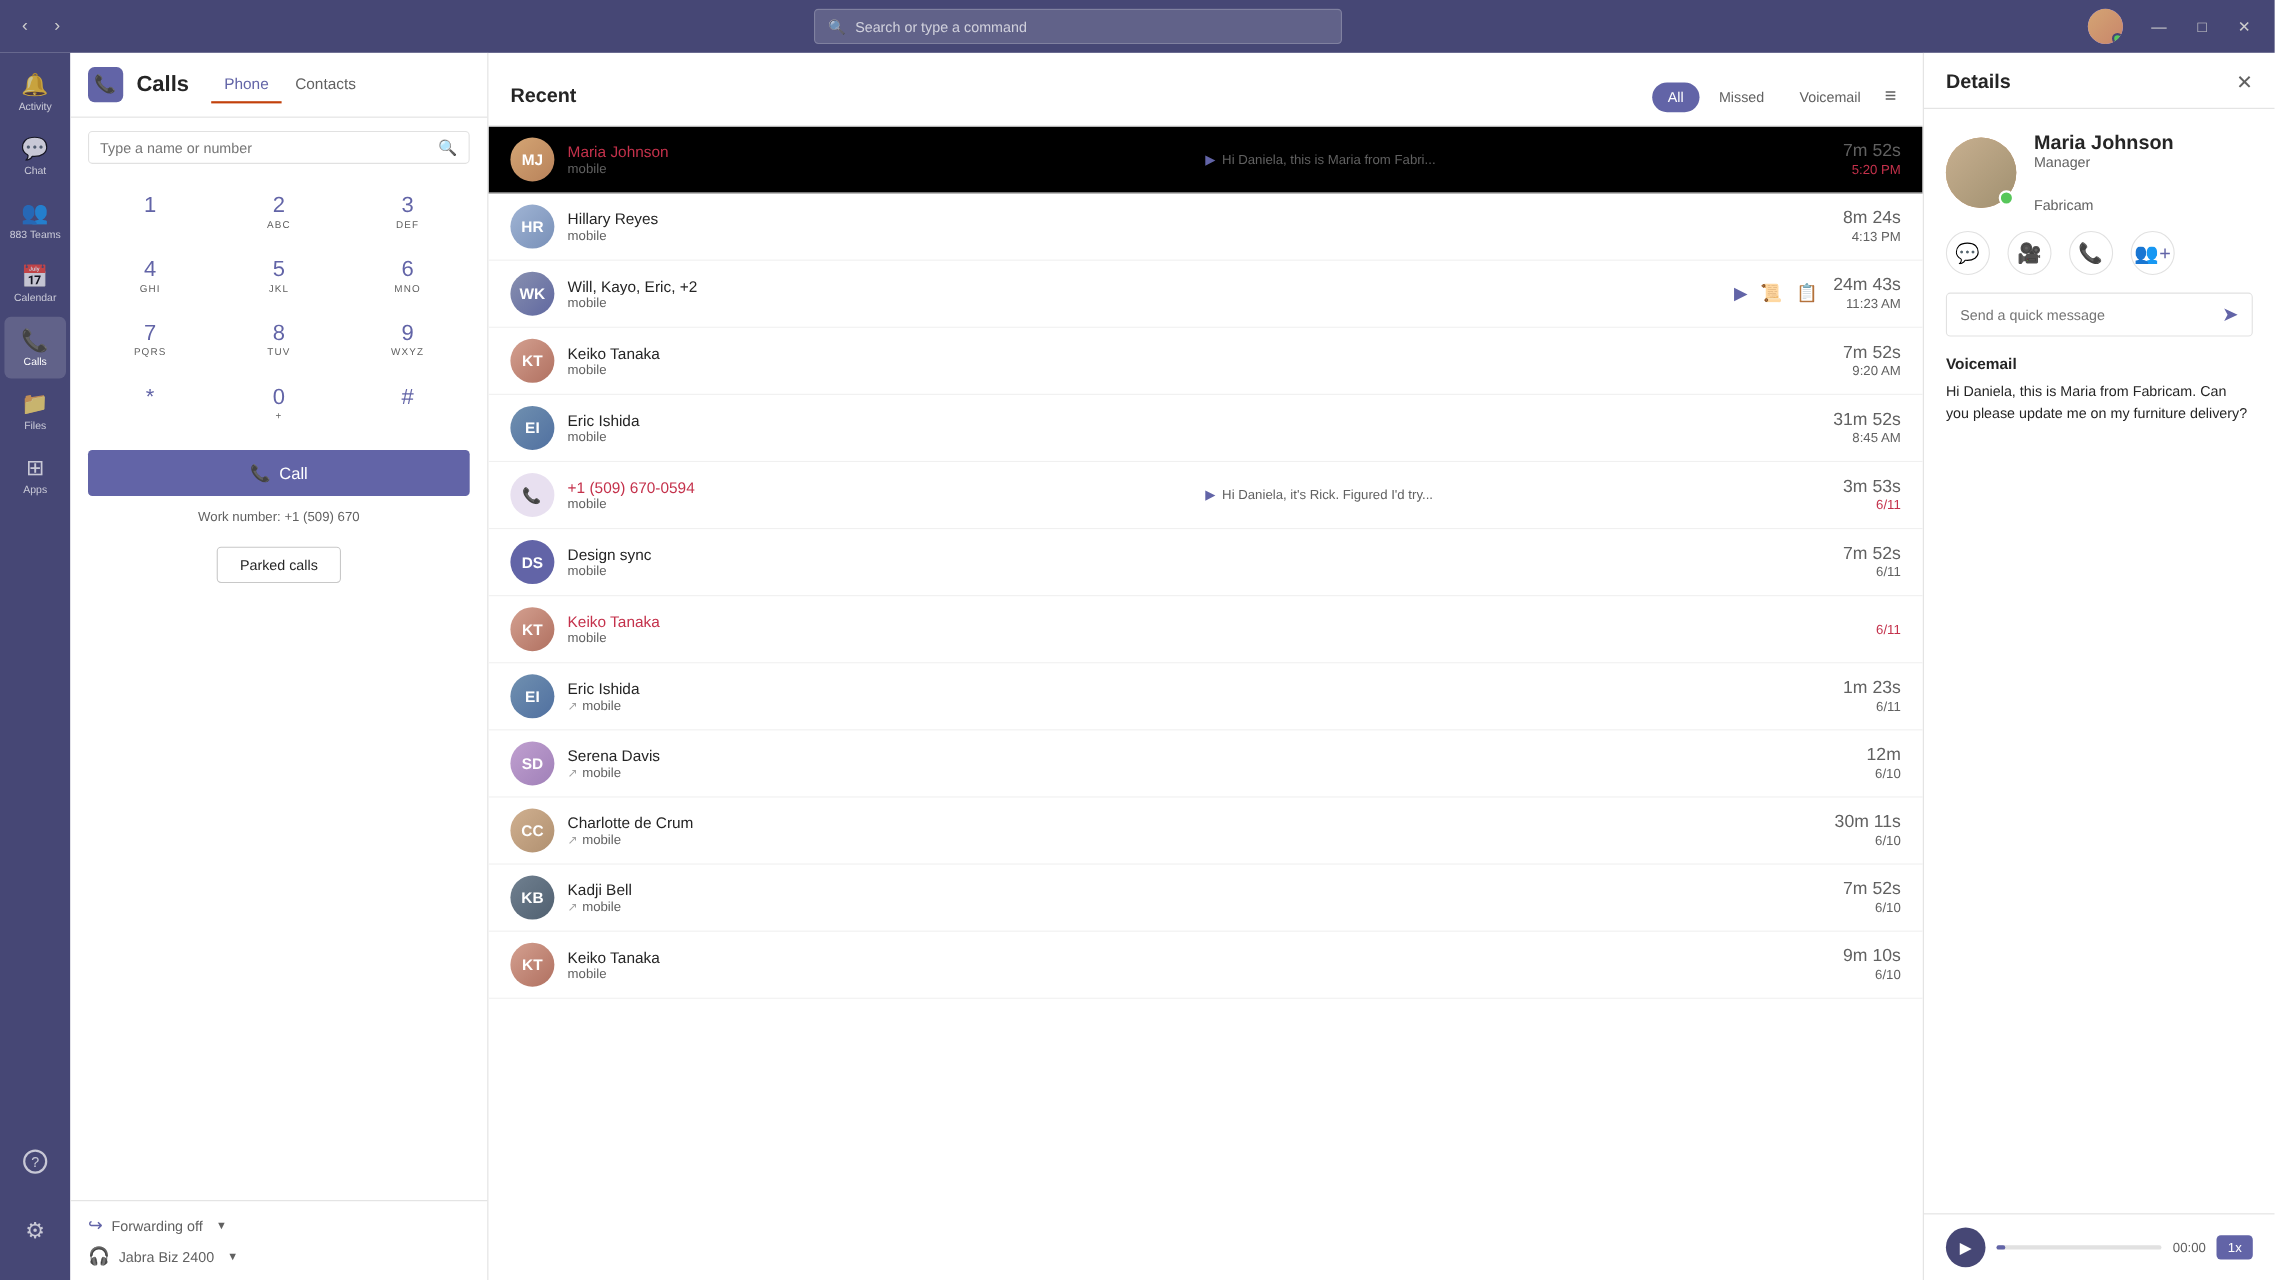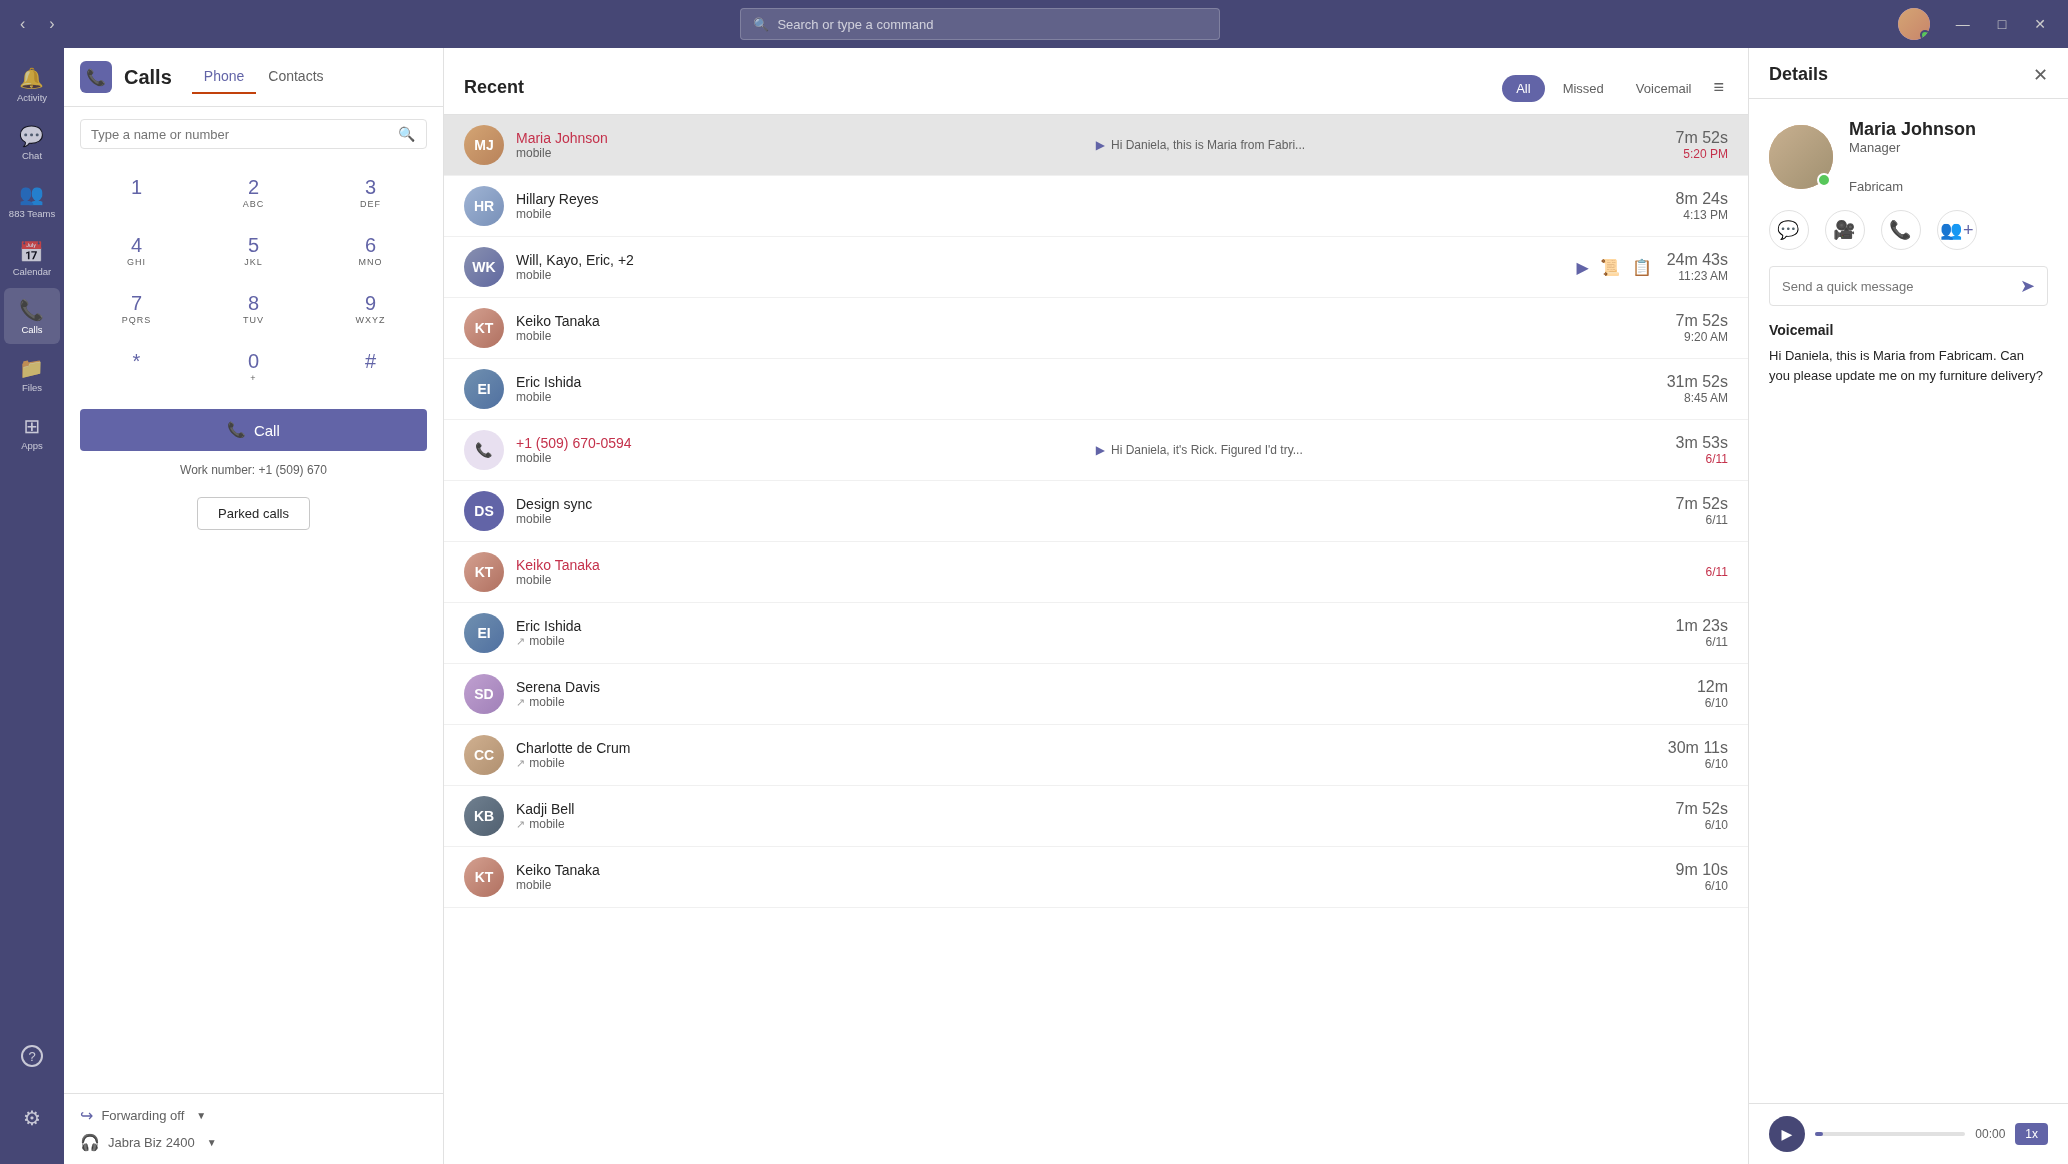--- a/index.html
+++ b/index.html
@@ -140,21 +140,21 @@
       font-size: 13px; color: #616161;
     }
     .filter-btn.active { background: #6264a7; color: #fff; }
     .filter-menu-btn { background: none; border: none; cursor: pointer; color: #616161; font-size: 18px; padding: 4px; }
 
     .calls-list { flex: 1; overflow-y: auto; }
     .call-item {
       display: flex; align-items: center; padding: 10px 20px; cursor: pointer; gap: 12px;
       border-bottom: 1px solid #f0f0f0;
     }
-    .call-item.selected { background: #e5e5e5; }
+    .call-item.selected { background: #000000; }
 
     .avatar-container { position: relative; flex-shrink: 0; }
     .avatar {
       width: 40px; height: 40px; border-radius: 50%; display: flex; align-items: center;
       justify-content: center; font-size: 14px; font-weight: 600; color: #fff; overflow: hidden;
     }
 
     .call-info { flex: 1; min-width: 0; }
     .call-name { font-size: 14px; color: #252525; white-space: nowrap; overflow: hidden; text-overflow: ellipsis; }
     .call-name.missed { color: #c4314b; }

